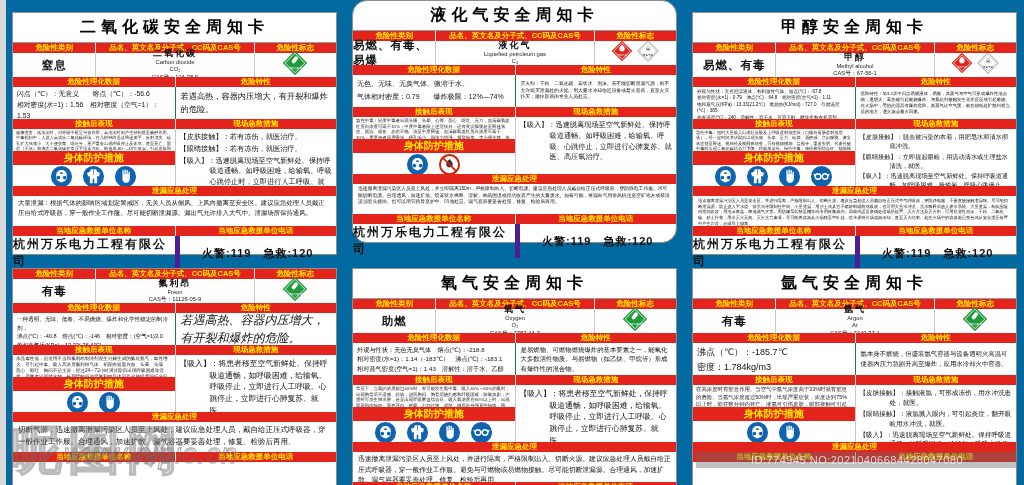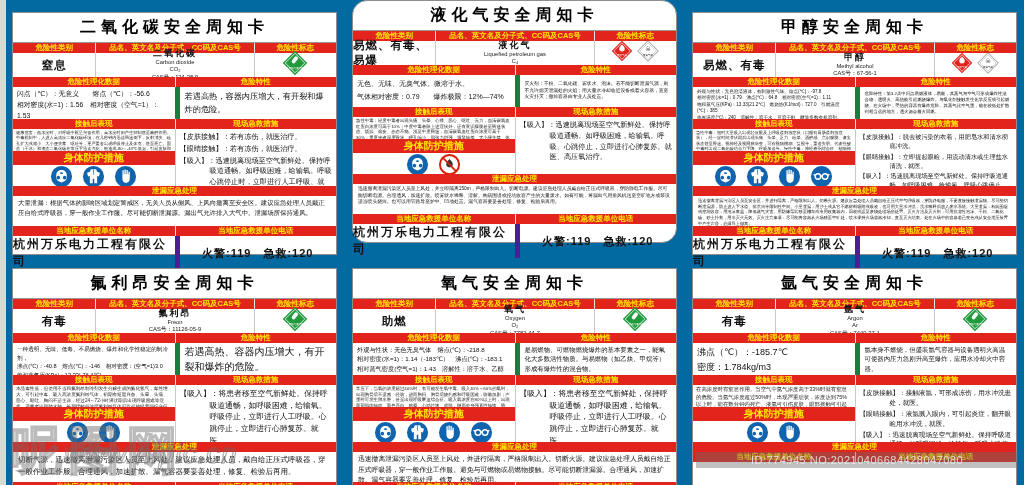--- a/index.html
+++ b/index.html
@@ -19,21 +19,21 @@
   .prod{height:24px;border-bottom:0;}
   .prod .cell{display:flex;flex-direction:column;align-items:center;justify-content:center;
               box-sizing:border-box;height:100%;}
   .prod .cell + .cell{border-left:1px solid #c9c9c9;}
   .hazclass{font-size:11.5px;font-weight:bold;letter-spacing:1px;}
   .pn-cn{font-size:9px;font-weight:bold;letter-spacing:2px;line-height:1.1;}
   .pn-sub{font-size:5.8px;color:#222;line-height:1.25;}
   .dia-wrap{flex-direction:row !important;gap:4px;}
   .physrow{height:32px;}
   .physrow .cell{box-sizing:border-box;height:100%;overflow:hidden;}
-  .physrow .cell + .cell{border-left:5px solid #15803d;}
+  .physrow .cell + .cell{border-left:1px solid #15803d;}
   .phys{padding:2px 4px;}
   .traits{padding:2px 5px;display:flex;align-items:center;}
   .midrow{height:57px;}
   .mid-left{width:50%;display:flex;flex-direction:column;box-sizing:border-box;overflow:hidden;}
   .mid-right{width:50%;border-left:1px solid #c9c9c9;box-sizing:border-box;overflow:hidden;}
   .contact{flex:0 0 20px;padding:1px 3px;overflow:hidden;color:#222;}
   .pbar{flex:0 0 10px;background:#e2241d;color:#ffe800;font-weight:bold;font-size:10px;
         display:flex;align-items:center;justify-content:center;}
   .icons{flex:1 1 auto;display:flex;align-items:center;justify-content:center;gap:9px;}
   .icons svg{width:23px;height:23px;display:block;}
@@ -56,21 +56,21 @@
   .phys{font-size:6.2px;line-height:1.5;}
   .card-0 .phys{font-size:6.8px;line-height:1.6;}
   .card-1 .phys{font-size:7px;line-height:1.9;}
   .card-2 .phys{font-size:4.6px;line-height:1.4;}
   .card-3 .phys{font-size:5.6px;line-height:1.55;}
   .card-5 .phys{font-size:9px;line-height:1.7;}
   .traits{font-size:6.4px;line-height:1.5;}
   .card-0 .traits{font-size:8.2px;line-height:1.6;}
   .card-1 .traits{font-size:4.8px;line-height:1.4;}
   .card-2 .traits{font-size:4.4px;line-height:1.4;}
-  .card-3 .traits{font-size:10px;line-height:1.5;}
+  .card-3 .traits{font-size:12px;line-height:1.5;font-style:italic;}
   .aid{font-size:7.2px;line-height:1.5;}
   .card-2 .aid{font-size:6.2px;}
   .card-3 .aid,.card-4 .aid{font-size:7.8px;}
   .card-5 .aid{font-size:6.6px;}
   .leak{font-size:6.4px;line-height:1.5;}
   .card-1 .leak{font-size:4.8px;line-height:1.4;}
   .card-2 .leak{font-size:4.2px;line-height:1.35;}
   .card-3 .leak{font-size:7.5px;line-height:1.6;}
   .card-4 .leak{font-size:6.8px;line-height:1.55;}
   .card-5 .leak{font-size:7.2px;line-height:1.6;}
@@ -389,21 +389,20 @@
         <div class="trow company">
           <div class="cell whalf">
             <div class="company-name">杭州万乐电力工程有限公司</div>
           </div>
           <div class="cell whalf">
             <div class="phone">火警:119　急救:120</div>
           </div>
         </div>
       </div>
       <div class="card card-3" style="left: 12px; top: 268px;">
-        <div class="trow title">氟利昂安全周知卡</div>
         <div class="trow bar">
           <div class="cell w25">危险性类别</div>
           <div class="cell w50">品名、英文名及分子式、CC码及CAS号</div>
           <div class="cell w25">危险性标志</div>
         </div>
         <div class="trow prod">
           <div class="cell w25">
             <div class="hazclass">有毒</div>
           </div>
           <div class="cell w50">

